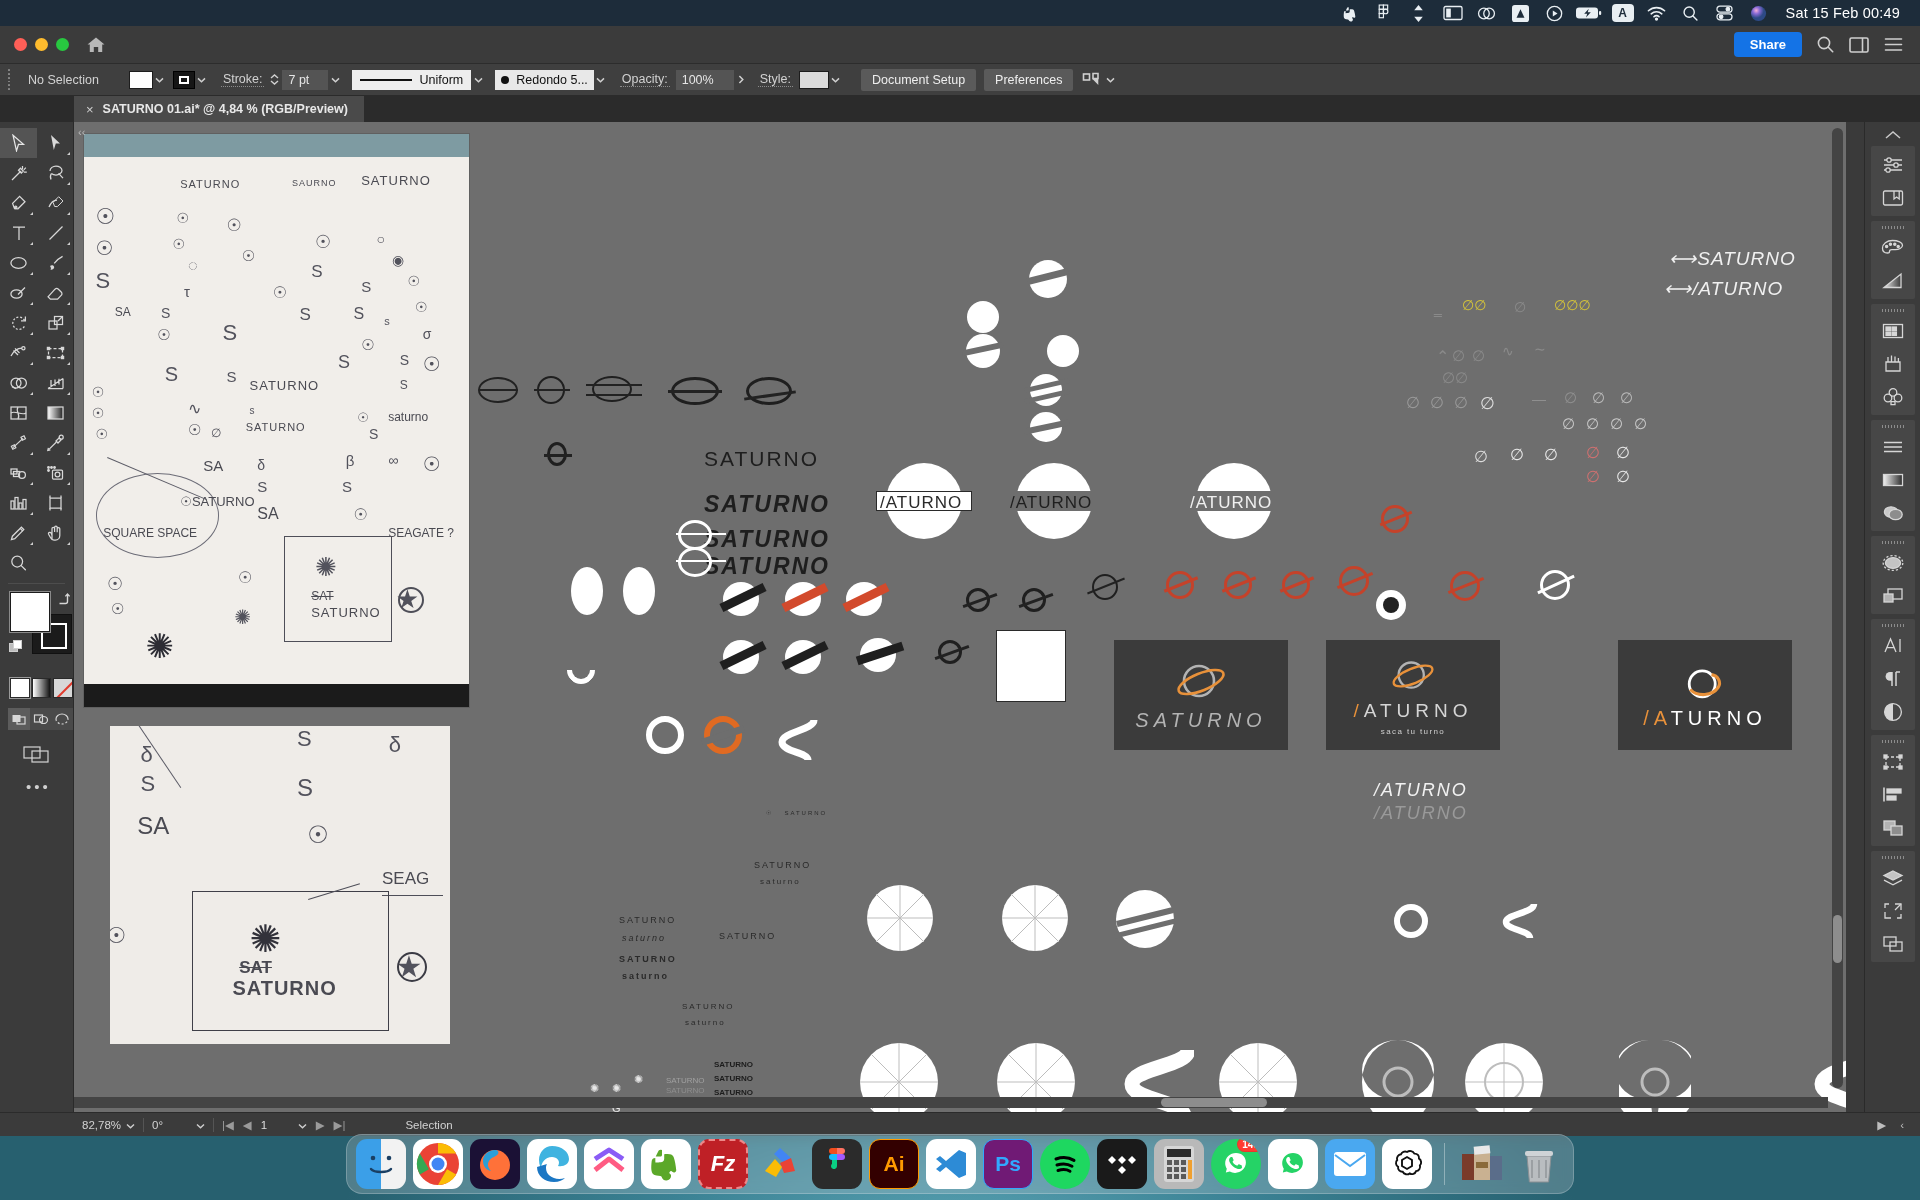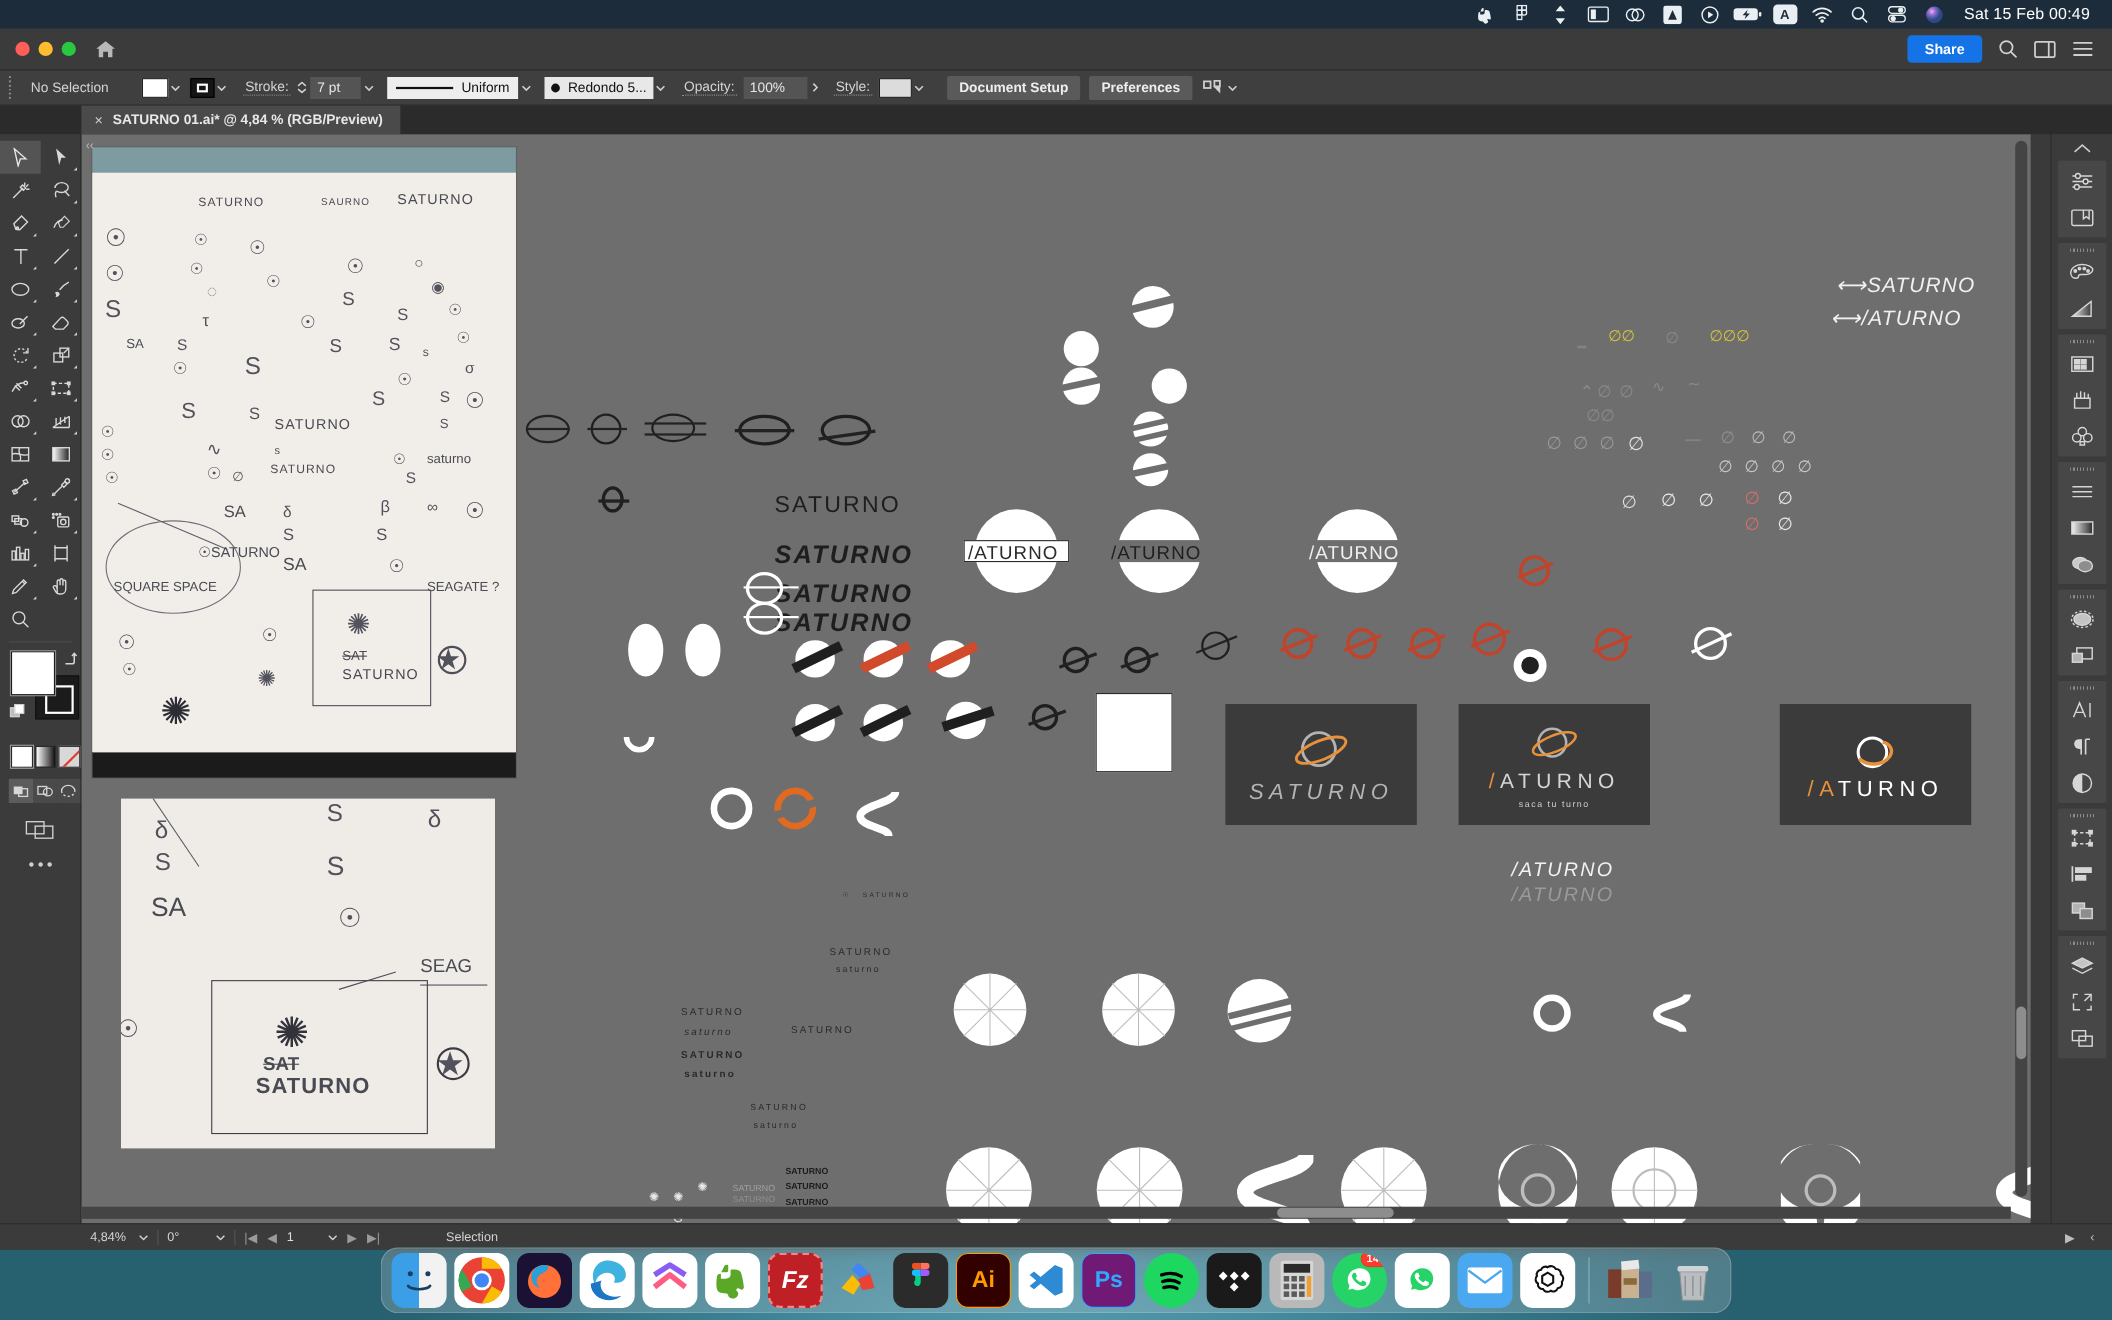--- a/index.html
+++ b/index.html
@@ -82,21 +82,21 @@
   .swatch-style{ width:30px;height:18px;background:#dcdcdc;border:1px solid #1d1d1d;}
   .caret{ width:14px;height:18px;display:flex;align-items:center;justify-content:center;}
   .caret svg{ stroke:#cfcfcf; fill:none; stroke-width:1.5;}
   .cb-field{
     background:#545454; height:20px; display:flex;align-items:center;
     padding:0 6px; color:#e6e6e6; min-width:46px;
   }
   .spinner{ display:flex;flex-direction:column; gap:1px; margin-right:3px;}
   .spinner svg{ stroke:#d0d0d0; fill:none; stroke-width:1.4;}
   .cb-btn{
-    background:#5a5a5a; color:#eee; font-size:12.5px; font-weight:bold;
+    background:#5a5a5a; color:#eee; font-size:12.5px; font-weight:normal;
     padding:4px 11px; border-radius:2px; margin-right:8px; cursor:pointer;text-align:center;
   }
   .uniform-box{
     background:#eeeeee; color:#111; height:20px; display:flex; align-items:center;
     padding:0 8px; gap:7px; font-size:12.5px;
   }
   .uniform-line{ width:52px;height:2px;background:#111;}
   .brush-box{
     background:#e8e8e8; color:#111; height:20px; display:flex; align-items:center;
     padding:0 6px; gap:7px; font-size:12.5px;
@@ -1437,21 +1437,21 @@
           <svg width="22" height="18" viewBox="0 0 22 18">
               <rect x="2" y="2" width="12" height="9"></rect>
               <rect x="8" y="7" width="12" height="9"></rect>
             </svg>
         </div>
       </div>
     </div>
   </div>
 
   <div id="statusbar">
-    <span class="sb-val">4,84%</span>
+    <span class="sb-val">82,78%</span>
     <span class="sb-caret"><svg width="9" height="6" viewBox="0 0 9 6">
           <path d="M1 1.4L4.5 4.8 8 1.4"></path>
         </svg></span>
     <span class="sb-sep"></span>
     <span class="sb-val">0°</span>
     <span class="sb-caret"><svg width="9" height="6" viewBox="0 0 9 6">
           <path d="M1 1.4L4.5 4.8 8 1.4"></path>
         </svg></span>
     <span class="sb-sep"></span>
     <span class="nav-arrows">

